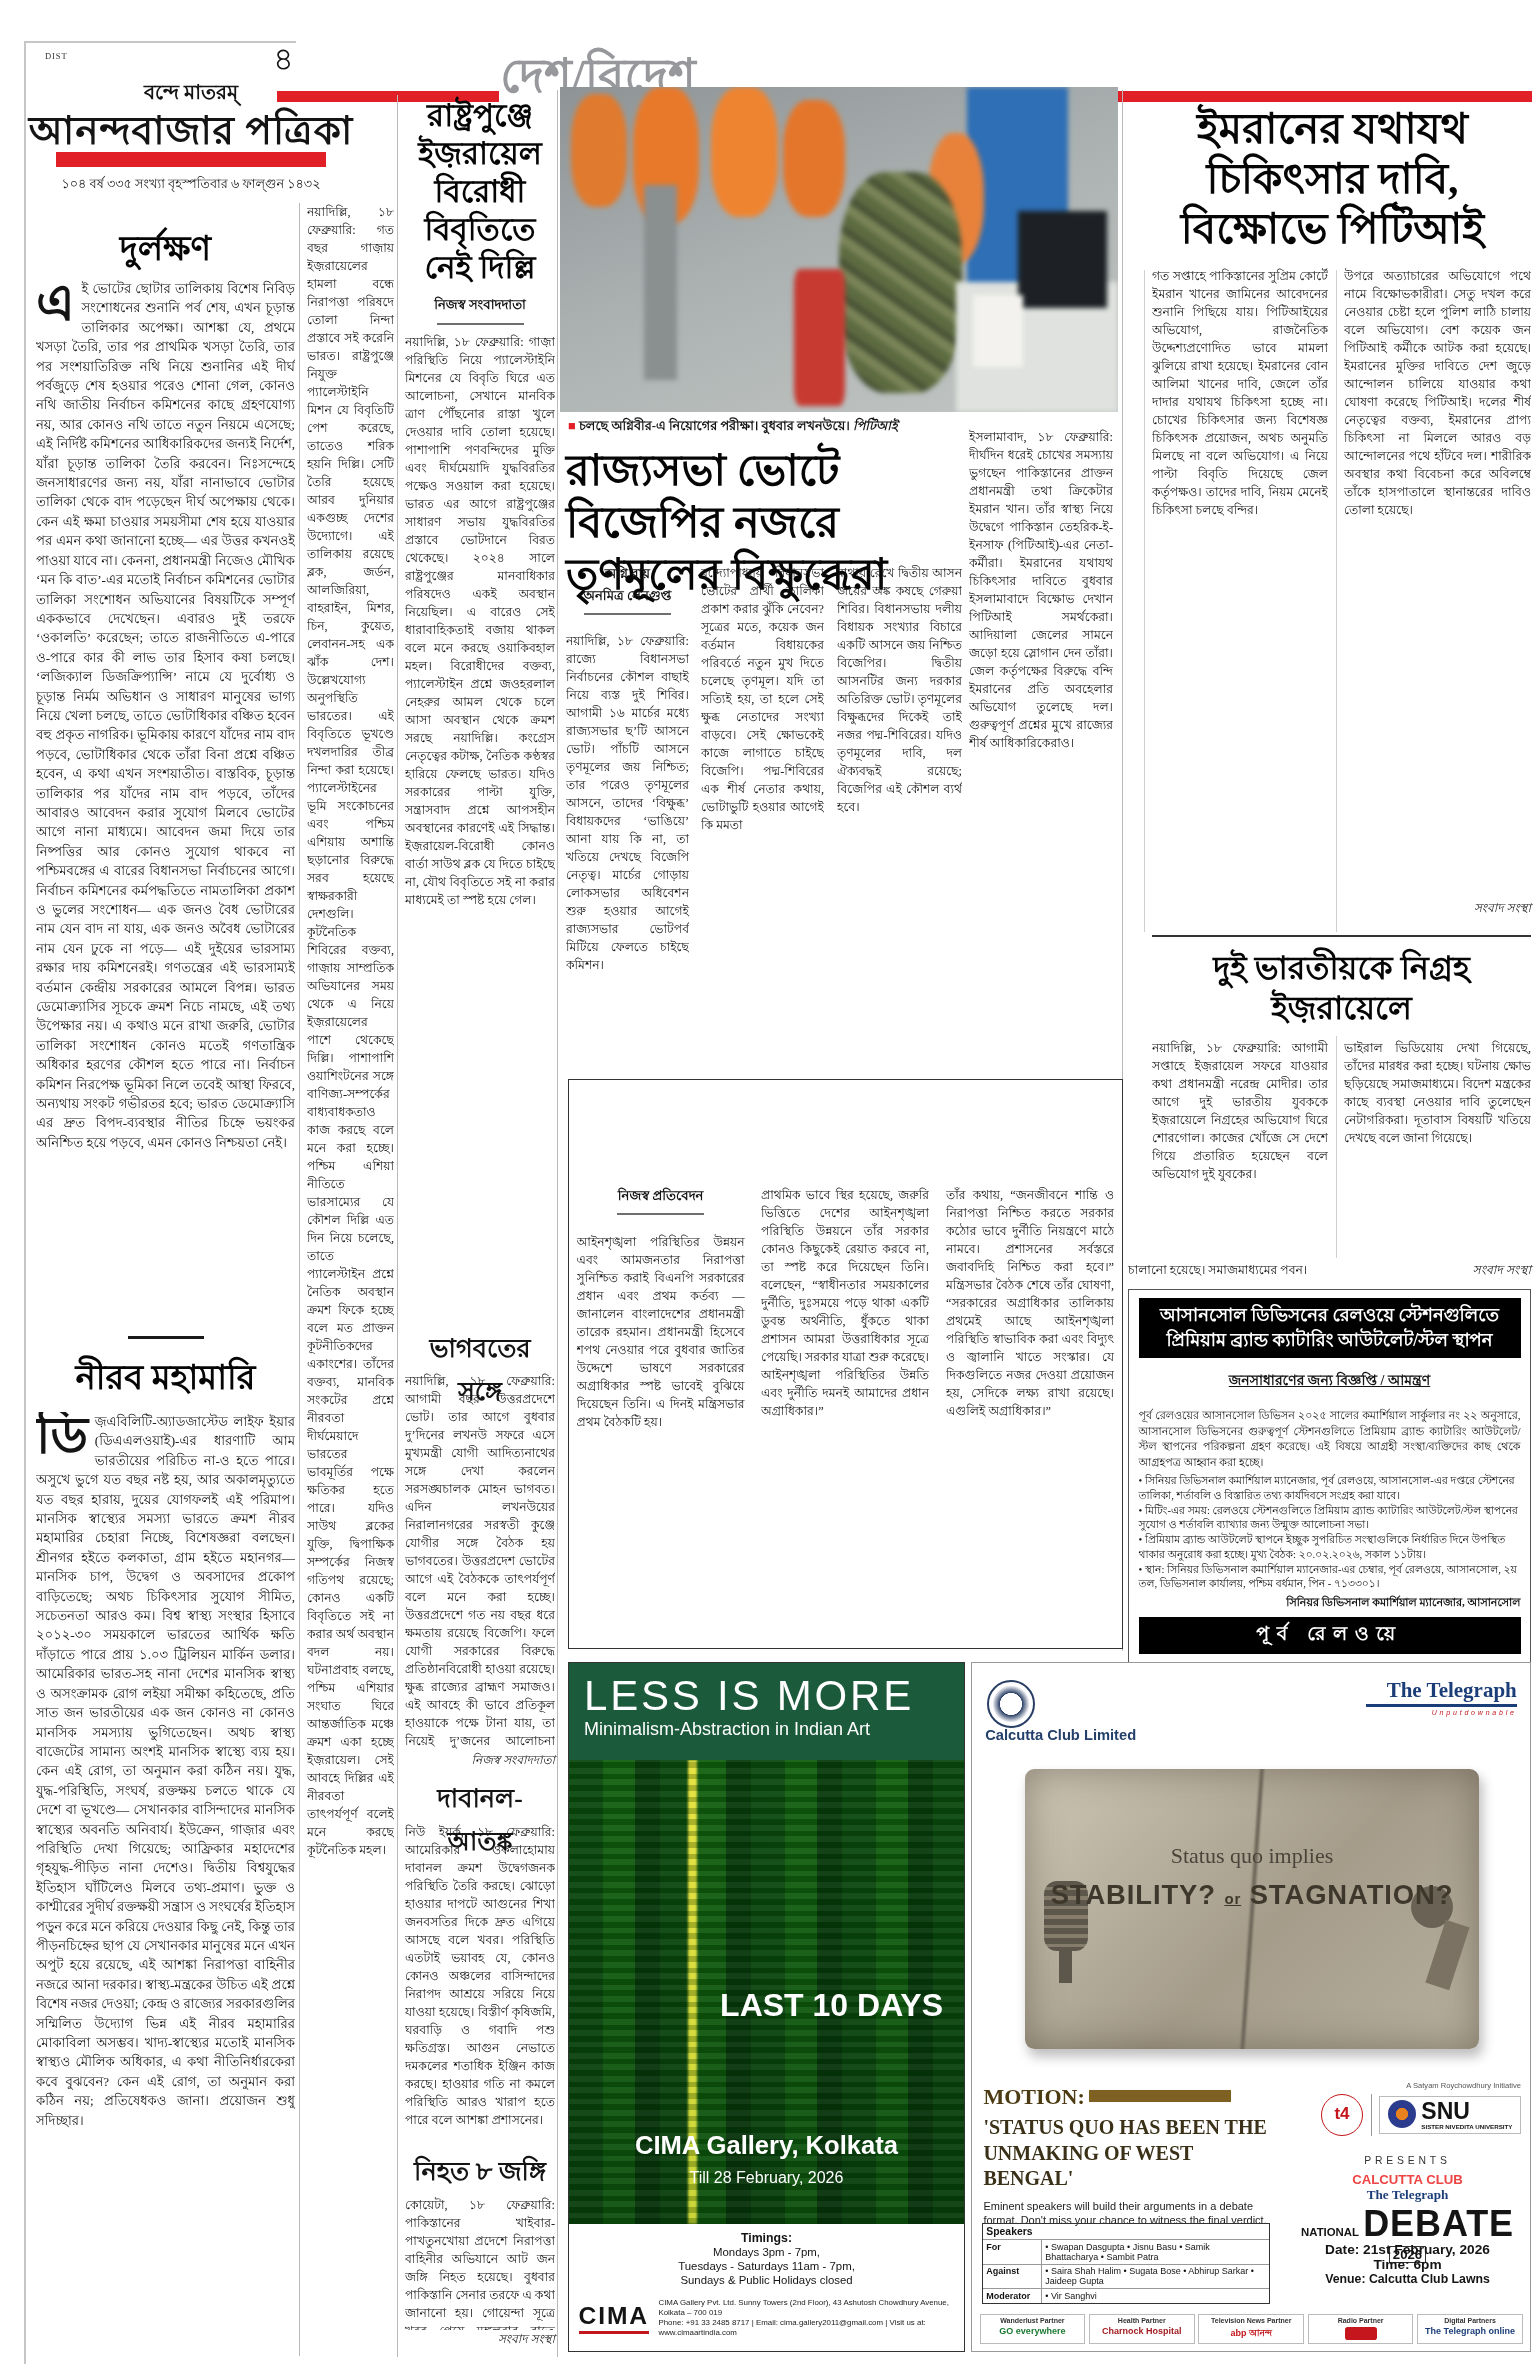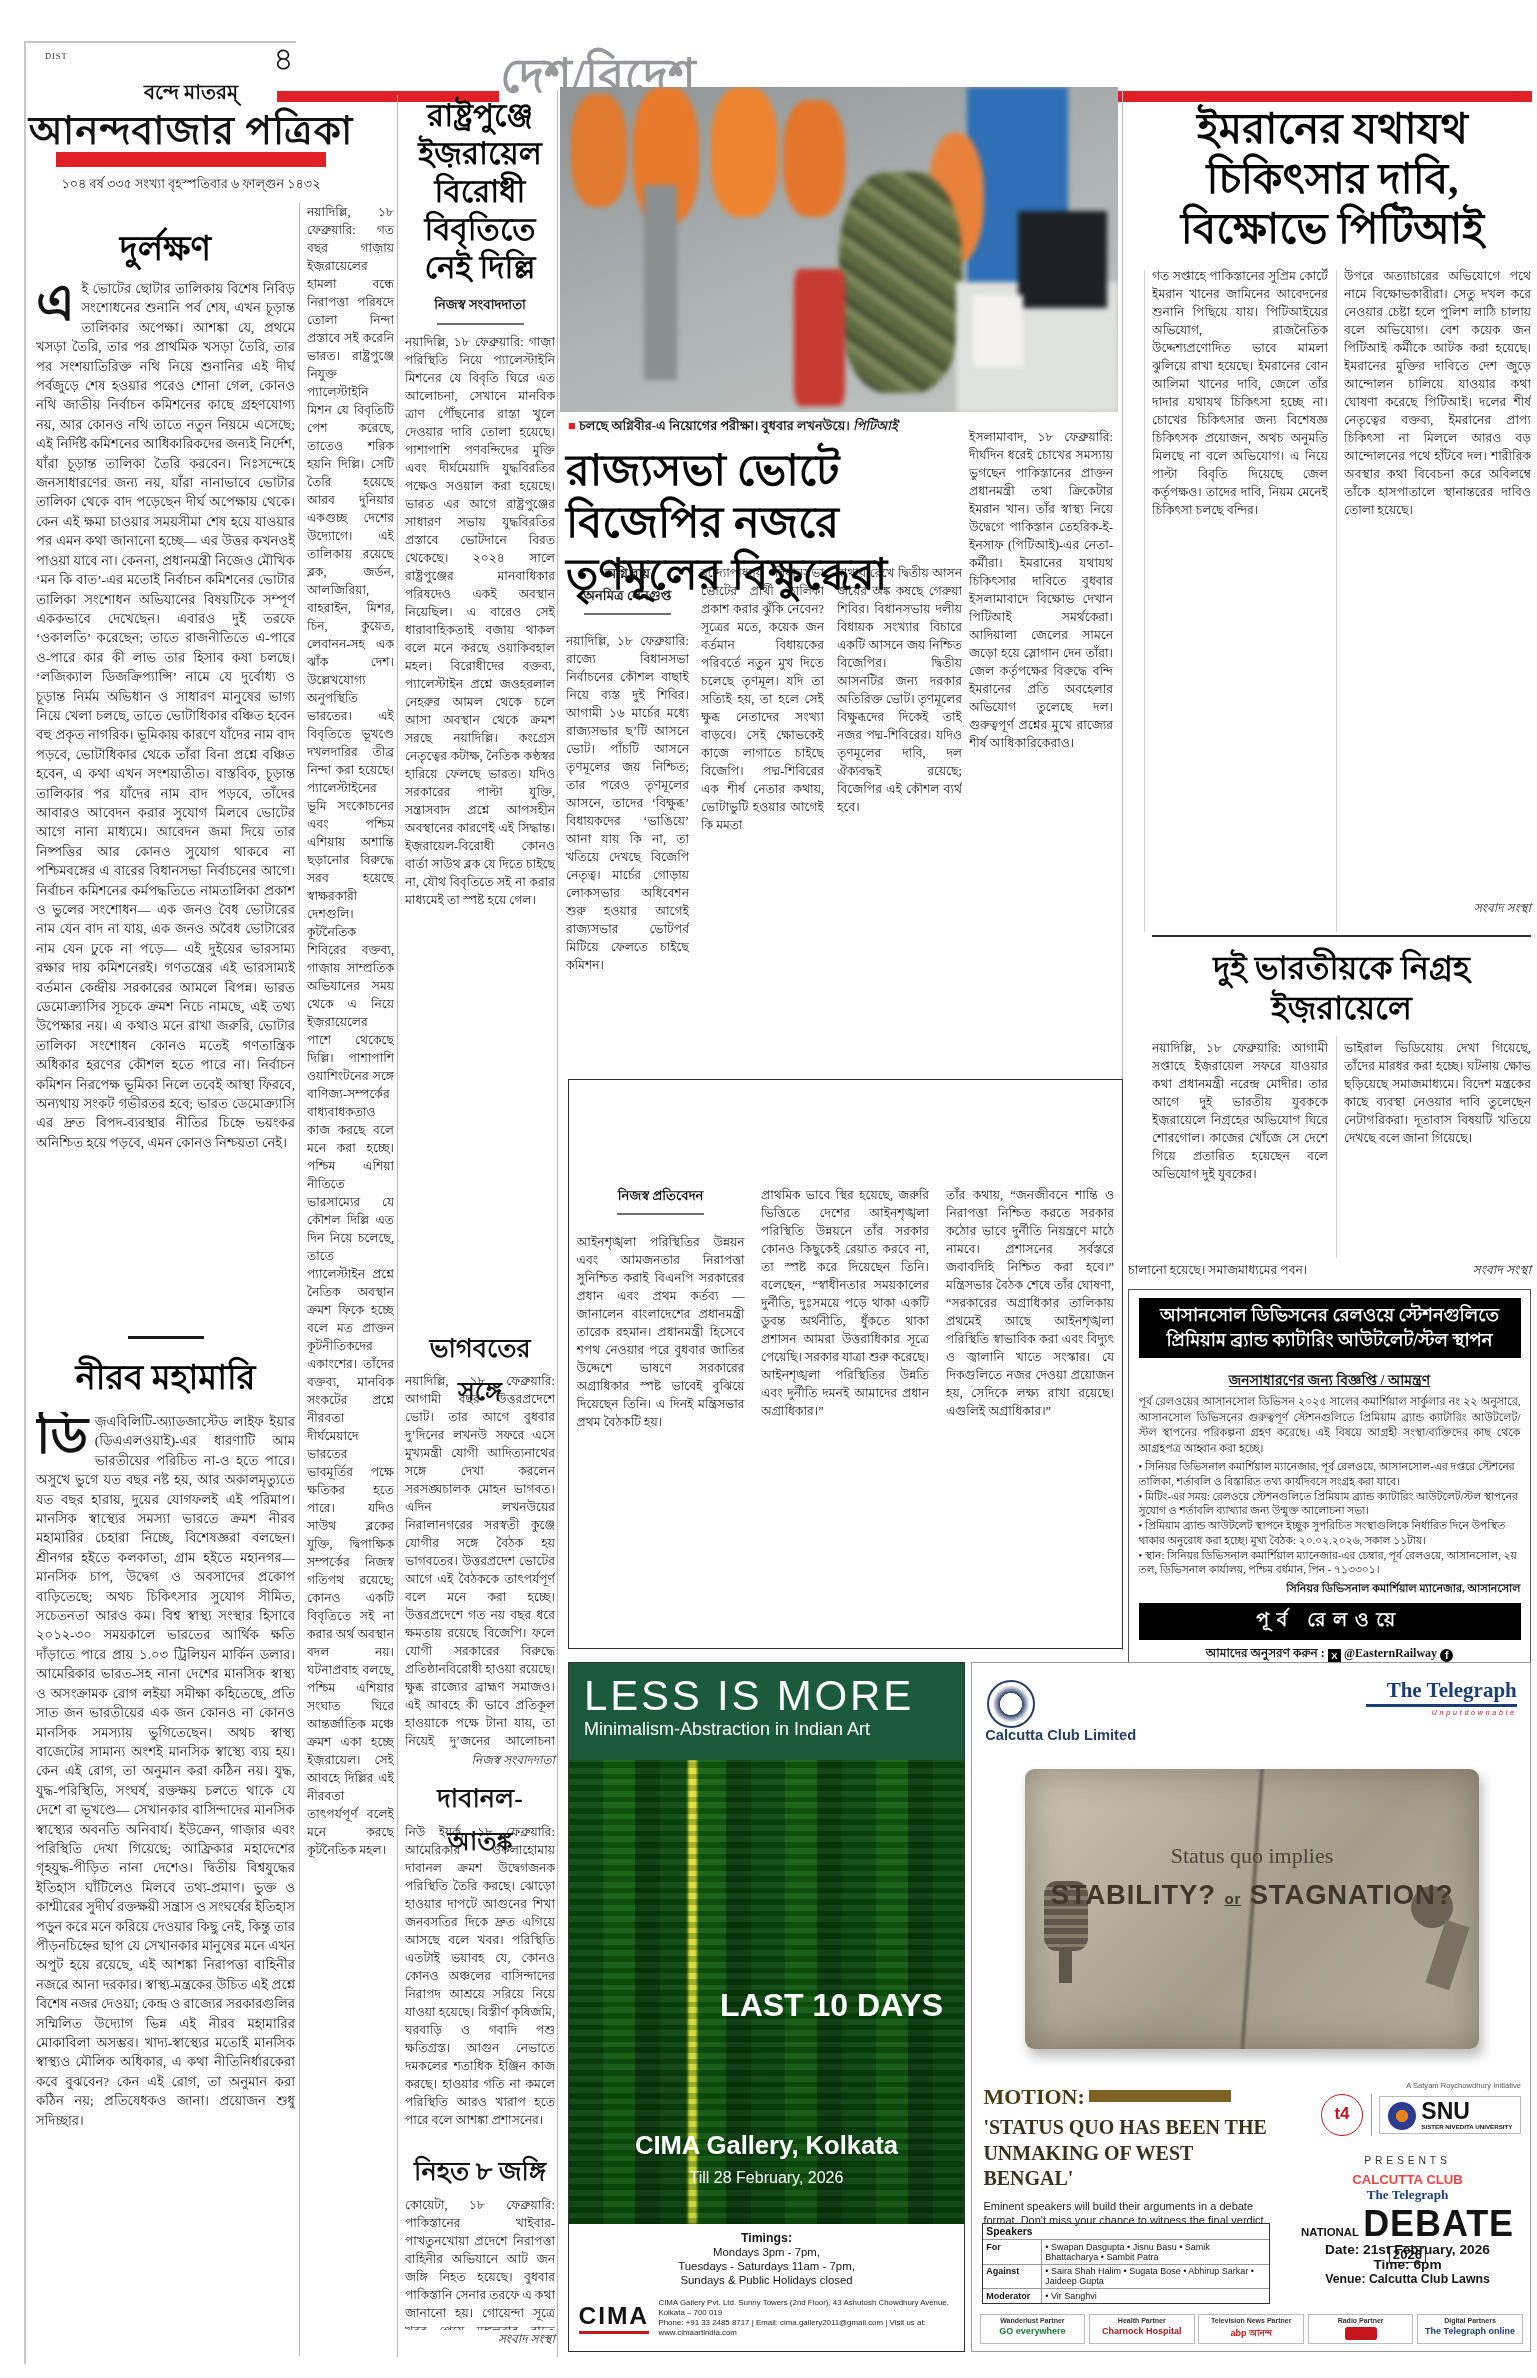--- a/index.html
+++ b/index.html
@@ -142,21 +142,21 @@
   <div class="abs body-text" style="left:1152px;top:1039px;width:176px;height:218px;font-size:12.3px;line-height:18px">নয়াদিল্লি, ১৮ ফেব্রুয়ারি: আগামী সপ্তাহে ইজ়রায়েল সফরে যাওয়ার কথা প্রধানমন্ত্রী নরেন্দ্র মোদীর। তার আগে দুই ভারতীয় যুবককে ইজ়রায়েলে নিগ্রহের অভিযোগ ঘিরে শোরগোল। কাজের খোঁজে সে দেশে গিয়ে প্রতারিত হয়েছেন বলে অভিযোগ দুই যুবকের।</div>
   <div class="abs body-text" style="left:1344px;top:1039px;width:187px;height:218px;font-size:12.3px;line-height:18px">ভাইরাল ভিডিয়োয় দেখা গিয়েছে, তাঁদের মারধর করা হচ্ছে। ঘটনায় ক্ষোভ ছড়িয়েছে সমাজমাধ্যমে। বিদেশ মন্ত্রকের কাছে ব্যবস্থা নেওয়ার দাবি তুলেছেন নেটাগরিকরা। দূতাবাস বিষয়টি খতিয়ে দেখছে বলে জানা গিয়েছে।</div>
   <div class="abs" style="left:1128px;top:1261px;width:403px;display:flex;justify-content:space-between;font-size:12.3px">
     <span>চালানো হয়েছে। সমাজমাধ্যমের পবন।</span>
     <span class="ital">সংবাদ সংস্থা</span>
   </div>
 
   <div class="abs adborder" style="left:1128px;top:1289px;width:403px;height:401px;padding:7.6px 9.5px;border-color:#555">
     <div class="ctr" style="background:#000;color:#fff;font-weight:bold;font-size:18px;line-height:24.6px;padding:5.7px 3.8px">আসানসোল ডিভিসনের রেলওয়ে স্টেশনগুলিতে প্রিমিয়াম ব্র্যান্ড ক্যাটারিং আউটলেট/স্টল স্থাপন</div>
     <div class="ctr bold" style="font-size:14px;margin-top:11px;text-decoration:underline">জনসাধারণের জন্য বিজ্ঞপ্তি / আমন্ত্রণ</div>
-    <div class="jst" style="font-size:11px;line-height:15.6px;margin-top:1px">পূর্ব রেলওয়ের আসানসোল ডিভিসন ২০২৫ সালের কমার্শিয়াল সার্কুলার নং ২২ অনুসারে, আসানসোল ডিভিসনের গুরুত্বপূর্ণ স্টেশনগুলিতে প্রিমিয়াম ব্র্যান্ড ক্যাটারিং আউটলেট/স্টল স্থাপনের পরিকল্পনা গ্রহণ করেছে। এই বিষয়ে আগ্রহী সংস্থা/ব্যক্তিদের কাছ থেকে আগ্রহপত্র আহ্বান করা হচ্ছে।</div>
+    <div class="jst" style="font-size:11px;line-height:15.6px;margin-top:15px">পূর্ব রেলওয়ের আসানসোল ডিভিসন ২০২৫ সালের কমার্শিয়াল সার্কুলার নং ২২ অনুসারে, আসানসোল ডিভিসনের গুরুত্বপূর্ণ স্টেশনগুলিতে প্রিমিয়াম ব্র্যান্ড ক্যাটারিং আউটলেট/স্টল স্থাপনের পরিকল্পনা গ্রহণ করেছে। এই বিষয়ে আগ্রহী সংস্থা/ব্যক্তিদের কাছ থেকে আগ্রহপত্র আহ্বান করা হচ্ছে।</div>
     <div style="font-size:10.7px;line-height:14.7px;margin-top:2.8px">
       <div>• <span>সিনিয়র ডিভিসনাল কমার্শিয়াল ম্যানেজার, পূর্ব রেলওয়ে, আসানসোল-এর দপ্তরে স্টেশনের তালিকা, শর্তাবলি ও বিস্তারিত তথ্য কার্যদিবসে সংগ্রহ করা যাবে।</span></div>
       <div>• <span>মিটিং-এর সময়: রেলওয়ে স্টেশনগুলিতে প্রিমিয়াম ব্র্যান্ড ক্যাটারিং আউটলেট/স্টল স্থাপনের সুযোগ ও শর্তাবলি ব্যাখ্যার জন্য উন্মুক্ত আলোচনা সভা।</span></div>
       <div>• <span>প্রিমিয়াম ব্র্যান্ড আউটলেট স্থাপনে ইচ্ছুক সুপরিচিত সংস্থাগুলিকে নির্ধারিত দিনে উপস্থিত থাকার অনুরোধ করা হচ্ছে। মুখ্য বৈঠক: ২০.০২.২০২৬, সকাল ১১টায়।</span></div>
       <div>• <span>স্থান: সিনিয়র ডিভিসনাল কমার্শিয়াল ম্যানেজার-এর চেম্বার, পূর্ব রেলওয়ে, আসানসোল, ২য় তল, ডিভিসনাল কার্যালয়, পশ্চিম বর্ধমান, পিন - ৭১৩৩০১।</span></div>
     </div>
     <div class="bold" style="font-size:11px;text-align:right;margin-top:2.8px">সিনিয়র ডিভিসনাল কমার্শিয়াল ম্যানেজার, আসানসোল</div>
     <div class="ctr" style="background:#000;color:#fff;font-weight:bold;font-size:19px;letter-spacing:7.6px;padding:2.8px 0;margin-top:3.8px">পূর্ব রেলওয়ে</div>
     <div class="ctr bold" style="font-size:12px;margin-top:3.8px">
       <span>আমাদের অনুসরণ করুন :</span>
@@ -222,21 +222,21 @@
       <span style="font-family:'Liberation Serif',serif;font-size:22px;font-weight:bold;color:#4c3b12">MOTION:</span>
       <span style="display:inline-block;width:142px;height:12.3px;background:#7d6022;vertical-align:1.9px"></span>
     </div>
     <div class="abs" style="left:11.4px;top:452px;width:284px;font-family:Liberation Serif, serif;font-size:20px;line-height:25.6px;font-weight:bold;color:#3a3118">'STATUS QUO HAS BEEN THE UNMAKING OF WEST BENGAL'</div>
     <div class="abs" style="left:11.4px;top:536px;width:284px;font-size:11px;line-height:14px;color:#222">Eminent speakers will build their arguments in a debate format. Don't miss your chance to witness the final verdict.</div>
 
     <div class="abs" style="left:322px;top:418px;width:227px;text-align:right;font-size:7.6px;color:#555">A Satyam Roychowdhury Initiative</div>
     <div class="abs" style="left:322px;top:431px;width:227px;display:flex;align-items:center;justify-content:flex-end;gap:7.6px">
       <div class="ctr" style="width:40px;height:40px;border-radius:50%;background:#fff;border:1.9px solid #c4161c;color:#c4161c;font-weight:bold;font-size:17px;line-height:38px">t4</div>
       <div style="width:0.9px;height:42px;background:#999"></div>
-      <div style="border:0.9px solid #bbb;padding:2.8px 7.6px;display:flex;align-items:flex-end;gap:5.7px">
+      <div style="border:0.9px solid #bbb;padding:2.8px 7.6px;display:flex;align-items:flex-start;gap:5.7px">
         <div style="width:28px;height:28px;border-radius:50%;background:radial-gradient(circle,#e8821e 30%,#2b3c8f 32%)"></div>
         <div>
           <div style="font-size:23px;font-weight:800;line-height:23px">SNU</div>
           <div style="font-size:6.2px;font-weight:bold">SISTER NIVEDITA UNIVERSITY</div>
         </div>
       </div>
     </div>
     <div class="abs ctr" style="left:322px;top:492px;width:227px;font-size:10.4px;letter-spacing:3.8px;color:#333">PRESENTS</div>
     <div class="abs ctr" style="left:322px;top:509px;width:227px">
       <div style="font-size:13.2px;font-weight:800;color:#ef4444">CALCUTTA CLUB</div>

